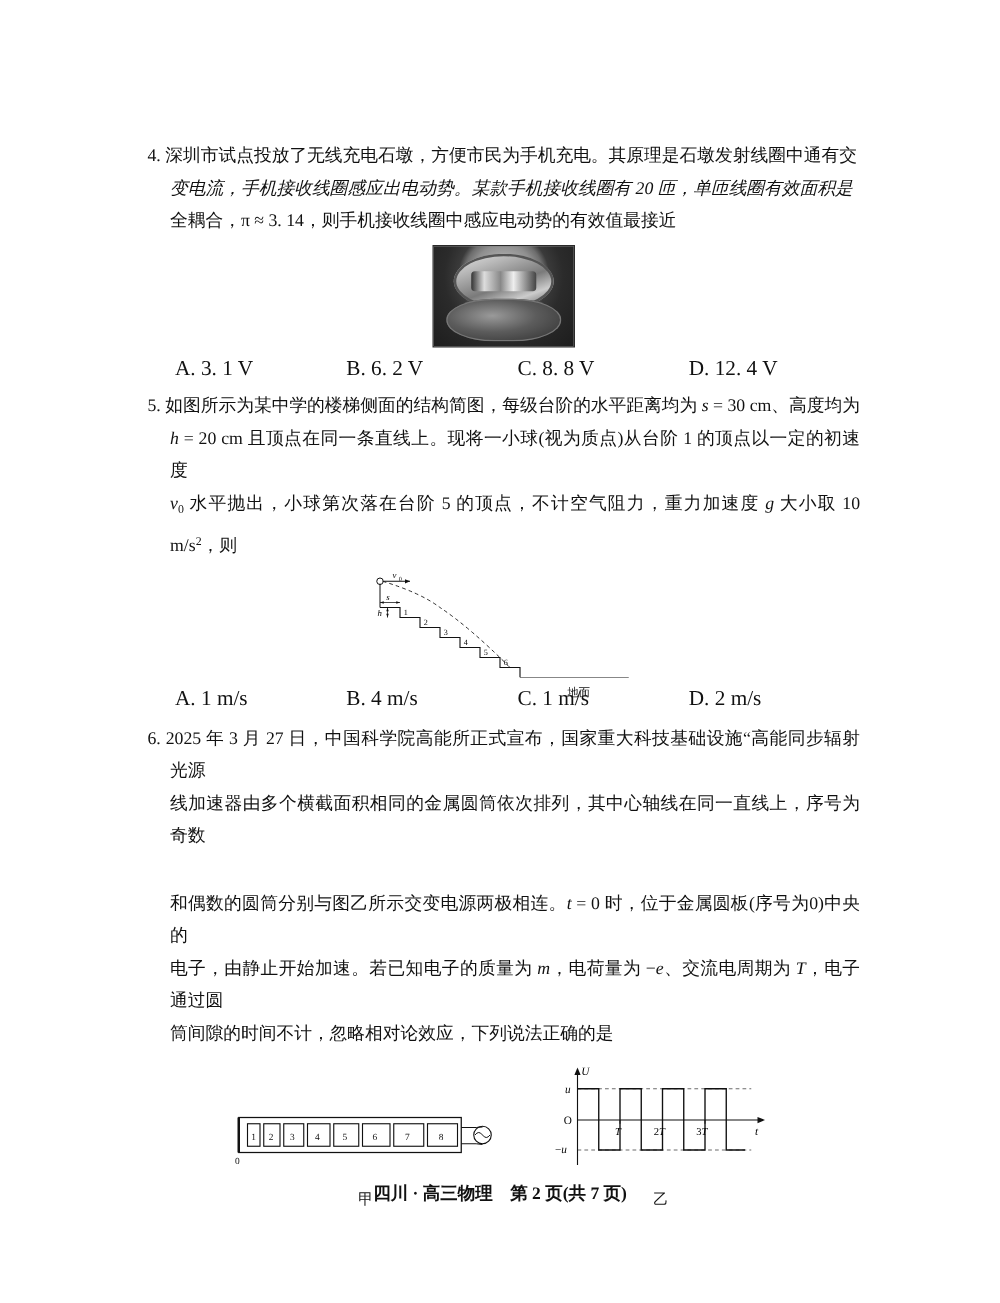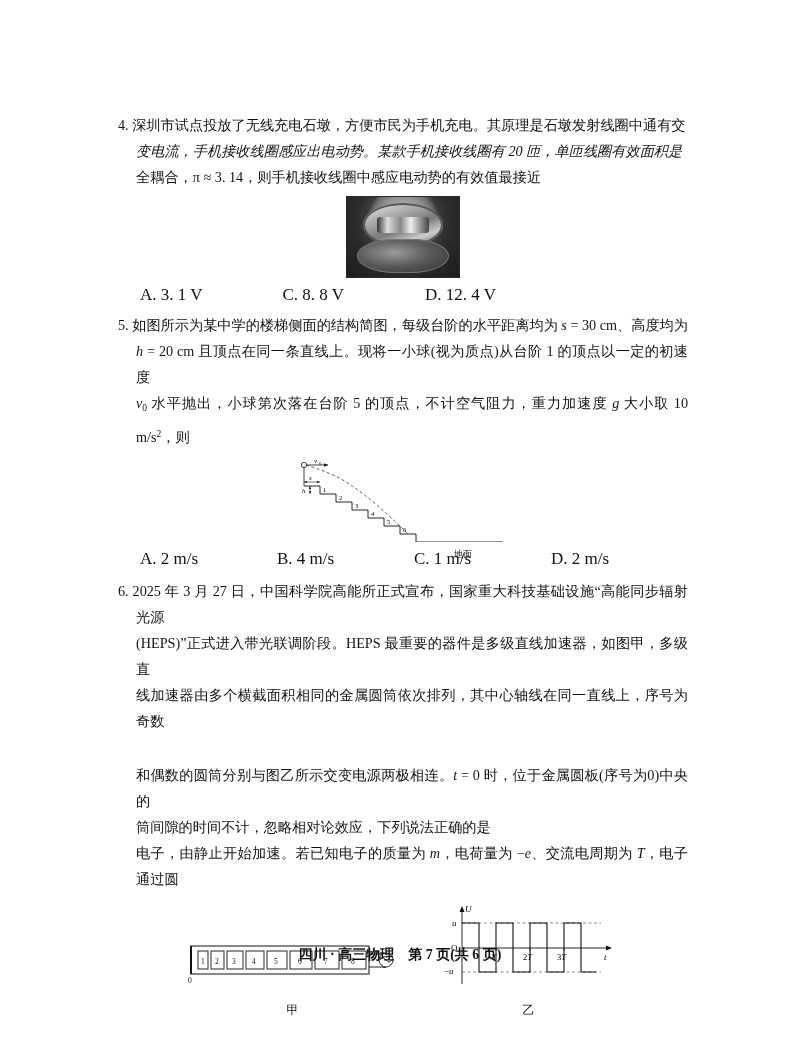--- a/index.html
+++ b/index.html
@@ -148,20 +148,21 @@
         <div style="padding-left:18px;font-style:italic;">变电流，手机接收线圈感应出电动势。某款手机接收线圈有 20 匝，单匝线圈有效面积是</div>
         <div style="padding-left:18px;">全耦合，π ≈ 3. 14，则手机接收线圈中感应电动势的有效值最接近</div>
       </div>
       <div class="figure-wrap">
         <div class="photo">
           <div class="disc"></div>
         </div>
       </div>
       <div class="options">
         <div class="opt opt-pad">A. 3. 1 V</div>
+        <div class="opt">B. 6. 2 V</div>
         <div class="opt">C. 8. 8 V</div>
         <div class="opt">D. 12. 4 V</div>
       </div>
     </div>
 
     <div class="q" style="margin-top:4px;">
       <div class="q-body">
         <div class="indent-hang">5. 如图所示为某中学的楼梯侧面的结构简图，每级台阶的水平距离均为 <span class="it">s</span> = 30 cm、高度均为</div>
         <div style="padding-left:18px;"><span class="it">h</span> = 20 cm 且顶点在同一条直线上。现将一小球(视为质点)从台阶 1 的顶点以一定的初速度</div>
         <div style="padding-left:18px;"><span class="it">v</span><span class="sub">0</span> 水平抛出，小球第次落在台阶 5 的顶点，不计空气阻力，重力加速度 <span class="it">g</span> 大小取 10 m/s<span class="sup">2</span>，则</div>
@@ -203,35 +204,34 @@
             <text x="99" y="68" font-size="6.5" font-family="Liberation Serif, serif">5</text>
             <text x="115" y="76" font-size="6.5" font-family="Liberation Serif, serif">6</text>
 
             <text x="163" y="97" font-size="9" font-family="Liberation Serif, serif"></text>
           </svg>
           <div class="fig-label" style="left:166px; top:92px;">地面</div>
         </div>
       </div>
 
       <div class="options">
-        <div class="opt opt-pad">A. 2 m/s</div>
+        <div class="opt opt-pad">A. 1 m/s</div>
         <div class="opt">B. 4 m/s</div>
         <div class="opt">C. 1 m/s</div>
         <div class="opt">D. 2 m/s</div>
       </div>
     </div>
 
     <div class="q" style="margin-top:6px;">
       <div class="q-body">
         <div class="indent-hang">6. 2025 年 3 月 27 日，中国科学院高能所正式宣布，国家重大科技基础设施“高能同步辐射光源</div>
-        <div style="padding-left:18px;">(HEPS)”正式进入带光联调阶段。HEPS 最重要的器件是多级直线加速器，如图甲，多级直</div>
         <div style="padding-left:18px;">线加速器由多个横截面积相同的金属圆筒依次排列，其中心轴线在同一直线上，序号为奇数</div>
         <div style="padding-left:18px;margin-top:28px;">和偶数的圆筒分别与图乙所示交变电源两极相连。<span class="it">t</span> = 0 时，位于金属圆板(序号为0)中央的</div>
+        <div style="padding-left:18px;">电子，由静止开始加速。若已知电子的质量为 <span class="it">m</span>，电荷量为 −<span class="it">e</span>、交流电周期为 <span class="it">T</span>，电子通过圆</div>
         <div style="padding-left:18px;">筒间隙的时间不计，忽略相对论效应，下列说法正确的是</div>
-        <div style="padding-left:18px;">电子，由静止开始加速。若已知电子的质量为 <span class="it">m</span>，电荷量为 −<span class="it">e</span>、交流电周期为 <span class="it">T</span>，电子通过圆</div>
       </div>
 
       <div class="q6-figs">
 
         <div class="tube-fig">
           <svg width="215" height="60" viewBox="0 0 215 60">
 
             <rect x="6" y="12" width="178" height="28" fill="none" stroke="#111" stroke-width="1"></rect>
 
             <line x1="6" y1="12" x2="6" y2="40" stroke="#111" stroke-width="2"></line>
@@ -294,14 +294,14 @@
             <text x="121" y="58" font-size="8.5" font-family="Liberation Serif, serif">3<tspan font-style="italic">T</tspan></text>
           </svg>
           <div class="fig-caption">乙</div>
         </div>
       </div>
 
     </div>
 
   </div>
 
-  <div class="footer">四川 · 高三物理　第 7 页(共 6 页)</div>
+  <div class="footer">四川 · 高三物理　第 2 页(共 7 页)</div>
 </div>
 
 </body></html>

